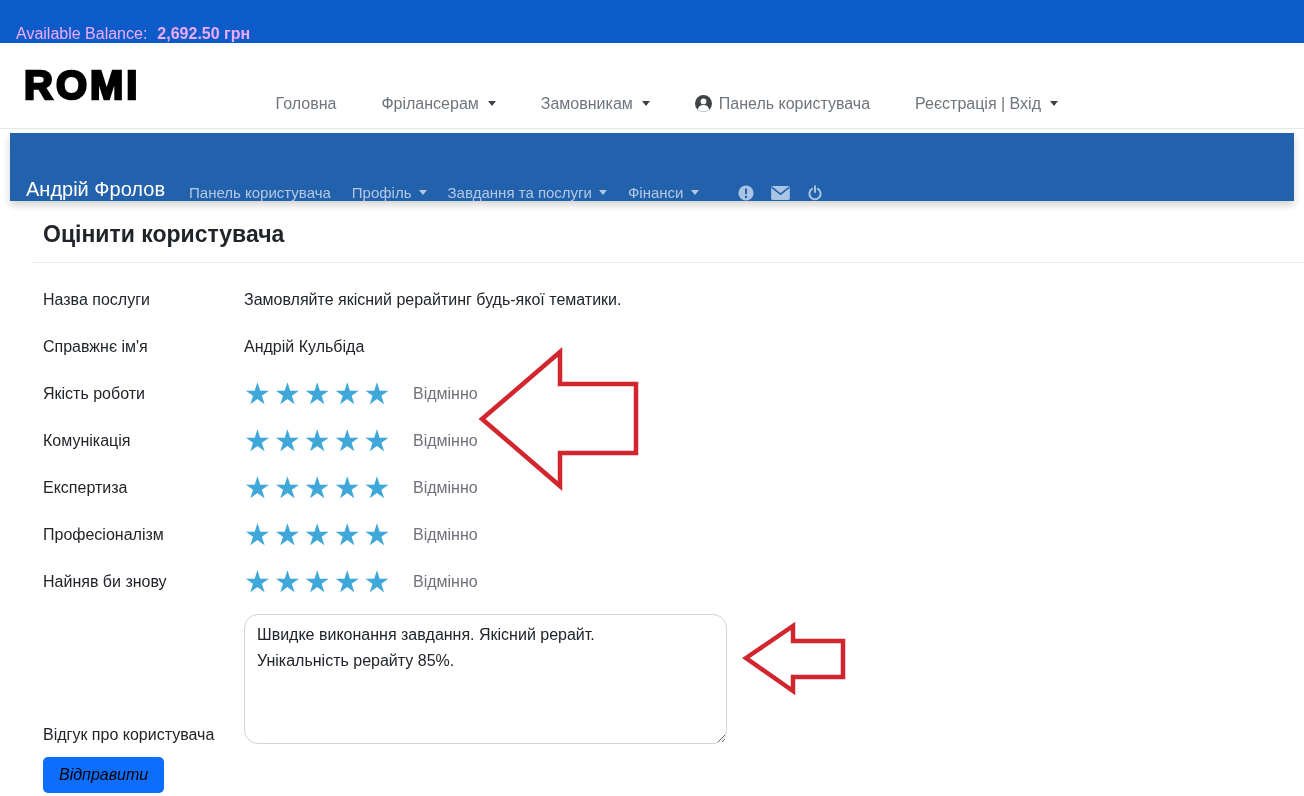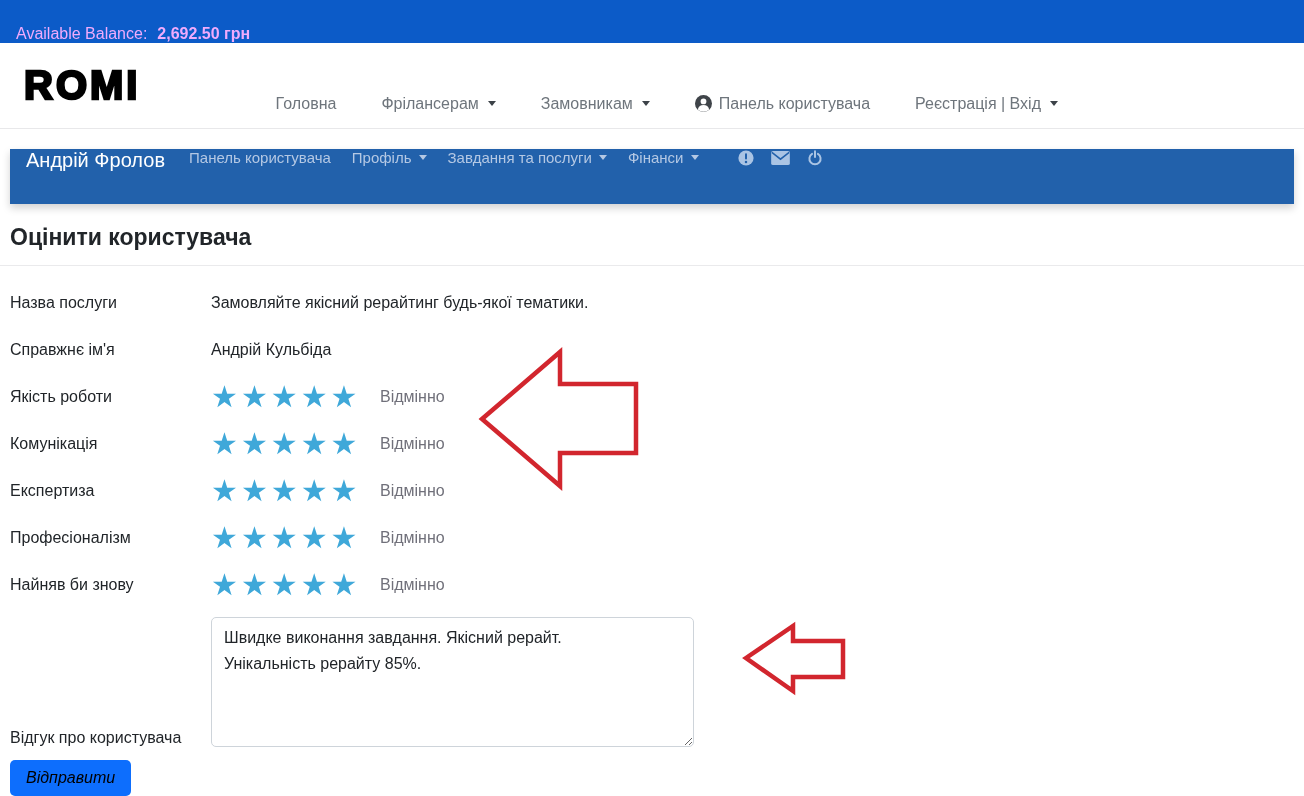--- a/index.html
+++ b/index.html
@@ -28,48 +28,48 @@
     font-size:16px; color:#6e757c; display:flex; align-items:center; gap:7px; cursor:pointer; white-space:nowrap;
   }
   .caret {
     display:inline-block; width:0; height:0; margin-left:2px;
     border-left:4.5px solid transparent; border-right:4.5px solid transparent;
     border-top:5px solid currentColor; vertical-align:middle;
   }
   .mainnav .caret { color:#3c4248; }
   
   .usernav {
-    margin:20px 10px 0 10px; height:55px; background:var(--usernav-bg,#2261ab);
-    display:flex; align-items:flex-start; padding:0 16px;
+    margin:4px 10px 0 10px; height:68px; background:var(--usernav-bg,#2261ab);
+    display:flex; align-items:flex-end; padding:0 16px;
     box-shadow:0 4px 8px rgba(0,0,0,.18);
   }
   .usernav .brand { color:#fff; font-size:20px; margin-right:24px; cursor:pointer; white-space:nowrap; }
   .usernav .links { display:flex; align-items:center; gap:21px; }
   .usernav .navitem {
     color:#b4c8e4; font-size:15px; display:flex; align-items:center; gap:5px; cursor:pointer; white-space:nowrap;
   }
   .usernav .icons { display:flex; align-items:center; gap:17px; margin-left:18px; }
   .usernav .icons span { display:inline-flex; cursor:pointer; }
   
-  .content { padding:0 10px; }
+  .content { padding:0 10px;margin-left:33px; }
   h1.page-title { font-size:23px; font-weight:bold; margin:20px 0 14px 0; color:#212529; }
   .rule { border:none; border-top:1px solid #eaeaec; margin:0 -10px; }
   .form { margin-top:13px; }
   .frow { display:flex; align-items:center; min-height:47px;gap:23px; }
   .frow .flabel { width:178px; flex-shrink:0; font-size:16px; color:#212529; }
   .frow .fvalue { font-size:16px; color:#212529; }
   .stars {
     font-size:30px; line-height:1; color:var(--star,#3fa8d9); letter-spacing:3px;
     width:132px; cursor:pointer;
   }
   .rating-text { font-size:16px; color:#70707a; margin-left:14px; }
   .frow.review { align-items:flex-end; margin-top:9px; }
   .frow.review .flabel { padding-top:9px; }
   textarea.review-box {
-    width:483px; height:130px; border:1px solid #ced4da; border-radius:5px;
+    width:483px; height:130px; border:1px solid #ced4da; border-radius:14px;
     padding:7px 12px; font-family:"Liberation Sans", sans-serif; font-size:16px;
     line-height:1.65; color:#212529; resize:both; outline:none;
   }
   .submit-btn {
     margin:13px 0 0 0; background:var(--button-bg,#0d6efd); color:#000000; border:none;
     border-radius:5px; padding:9px 16px; font-size:16px; font-family:"Liberation Sans", sans-serif;
     cursor:pointer;
     font-style:italic;
   }
   

